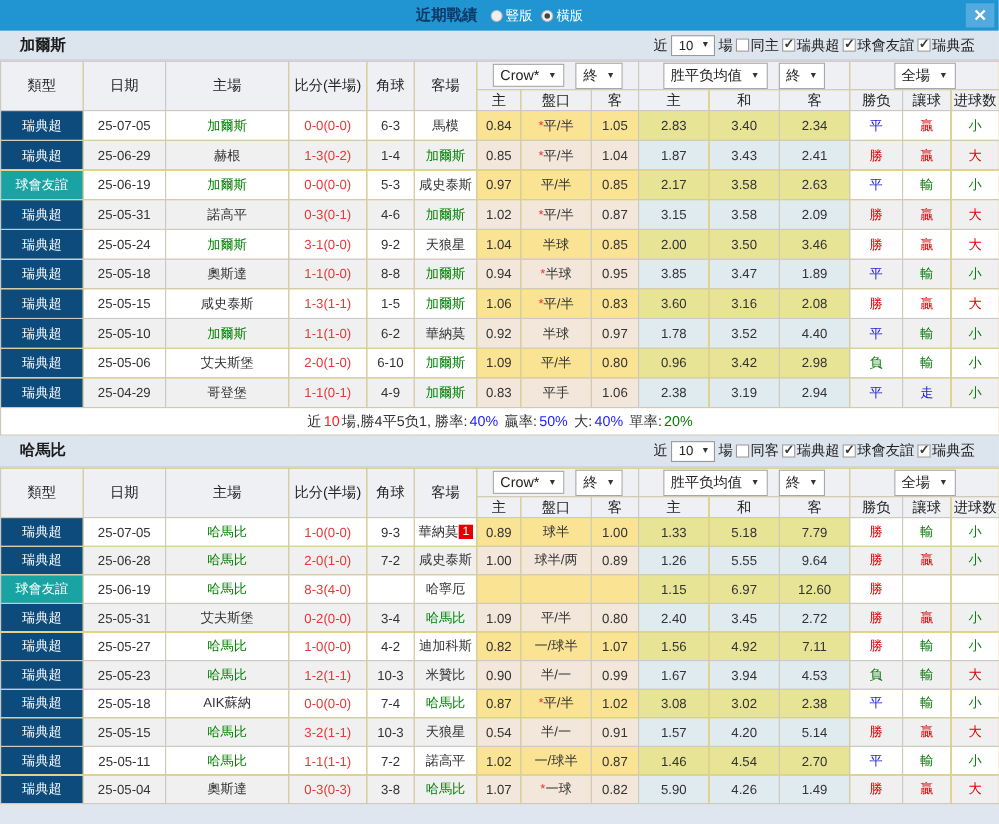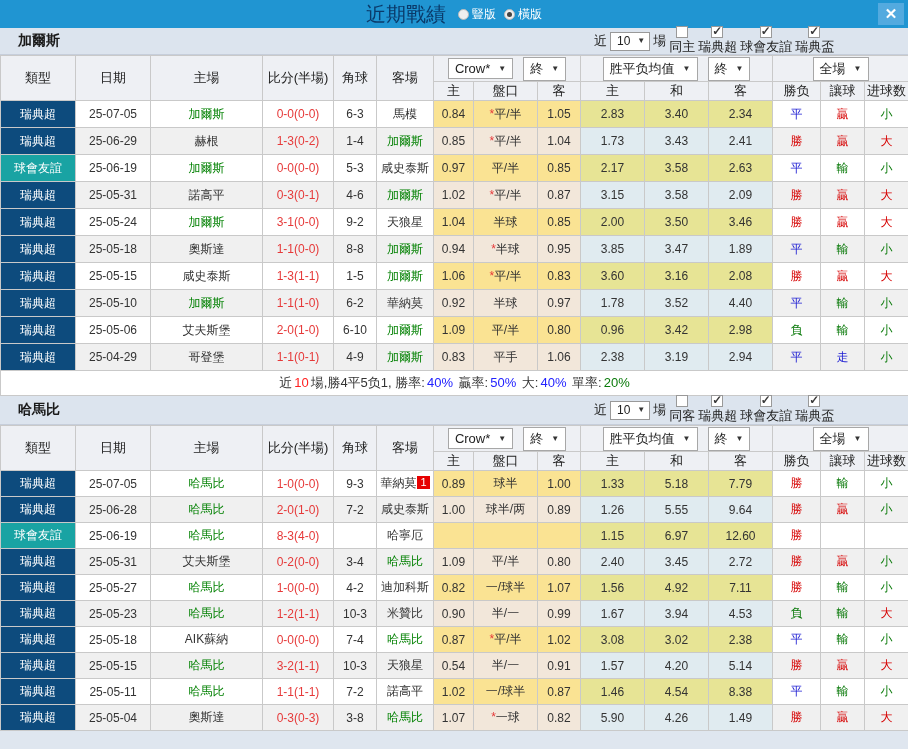--- a/index.html
+++ b/index.html
@@ -7,21 +7,21 @@
   body {
     width:908px; height:749px; overflow:hidden;
     font-family:"Liberation Sans", sans-serif;
     background:#dfe6ef; color:#333; font-size:12px;
   }
   
   .topbar {
     height:28px; background:#2095d2; position:relative;
     display:flex; align-items:center; justify-content:center;
   }
-  .topbar-title { color:#0a3a6a; font-weight:normal; font-size:20px; }
+  .topbar-title { color:#0a3a6a; font-weight:bold; font-size:14px; }
   .radio-group { display:flex; align-items:center; margin-left:4px; }
   .radio-item { display:inline-flex; align-items:center; color:#fff; font-size:12px; margin-left:8px; cursor:default; }
   .radio {
     width:11px; height:11px; border-radius:50%; background:#efefef;
     border:1px solid #bbb; display:inline-block; margin-right:3px; position:relative;
   }
   .radio.on::after {
     content:""; position:absolute; left:2px; top:2px; width:5px; height:5px;
     border-radius:50%; background:#444;
   }
@@ -39,21 +39,21 @@
   .sec2 .section-head { height:29px; }
   .team-name { font-weight:bold; font-size:14px; color:#1a1a1a; }
   .controls { position:absolute; left:594px; display:flex; align-items:center; font-size:13px; color:#222; }
   .controls > * { margin-right:3px; }
   .sel-box {
     background:#fff; border:1px solid #999; padding:1px 4px 2px 6px;
     display:inline-flex; align-items:center; font-size:12px;
   }
   .sel-box .arr { margin-left:7px; }
   .arr { font-size:8px; color:#333; }
-  .cb-item { display:inline-flex; align-items:center;flex-direction:column; }
+  .cb-item { display:inline-flex; align-items:center; }
   .cb {
     width:12px; height:12px; background:#fff; border:1px solid #999;
     display:inline-block; position:relative; margin-right:1px; flex:none;
   }
   .cb.on::after {
     content:"\2713"; position:absolute; left:0px; top:-3px;
     font-size:12px; font-weight:bold; color:#3a3a3a;
   }
   
   table { border-collapse:collapse; table-layout:fixed; width:908px; background:#fde047; }
@@ -222,21 +222,21 @@
         <tr class="alt">
           <td class="lg lg-su">瑞典超</td>
           <td>25-06-29</td>
           <td>赫根</td>
           <td class="score">1-3(0-2)</td>
           <td>1-4</td>
           <td class="focus">加爾斯</td>
           <td class="odds">0.85</td>
           <td class="odds"><span class="star">*</span>平/半</td>
           <td class="odds">1.04</td>
-          <td class="avg">1.73</td>
+          <td class="avg">1.87</td>
           <td class="avg">3.43</td>
           <td class="avg">2.41</td>
           <td class="res-red">勝</td>
           <td class="res-red">贏</td>
           <td class="res-red">大</td>
         </tr>
         <tr>
           <td class="lg lg-fr">球會友誼</td>
           <td>25-06-19</td>
           <td class="focus">加爾斯</td>
@@ -614,21 +614,21 @@
           <td>25-05-11</td>
           <td class="focus">哈馬比</td>
           <td class="score">1-1(1-1)</td>
           <td>7-2</td>
           <td>諾高平</td>
           <td class="odds">1.02</td>
           <td class="odds">一/球半</td>
           <td class="odds">0.87</td>
           <td class="avg">1.46</td>
           <td class="avg">4.54</td>
-          <td class="avg">8.38</td>
+          <td class="avg">2.70</td>
           <td class="res-blue">平</td>
           <td class="res-green">輸</td>
           <td class="res-green">小</td>
         </tr>
         <tr class="alt">
           <td class="lg lg-su">瑞典超</td>
           <td>25-05-04</td>
           <td>奧斯達</td>
           <td class="score">0-3(0-3)</td>
           <td>3-8</td>

